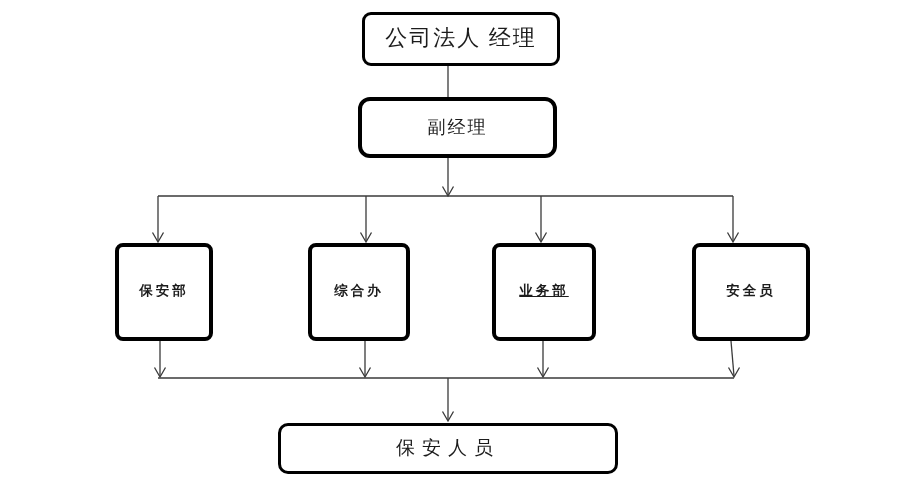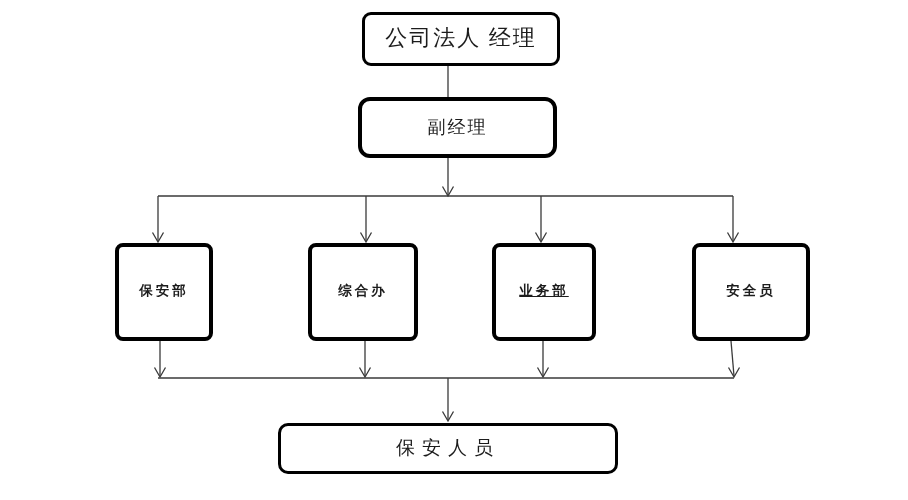--- a/index.html
+++ b/index.html
@@ -49,21 +49,21 @@
   }
   .node-dept {
     top: 243px; height: 98px;
     border-radius: 8px;
     border-width: 4px;
     font-size: 13.5px;
     font-weight: bold;
     letter-spacing: 3px;
   }
   .node-dept1 { left: 115px; width: 98px; }
-  .node-dept2 { left: 308px; width: 110px; }
+  .node-dept2 { left: 308px; width: 102px; }
   .node-dept3 { left: 492px; width: 104px; text-decoration: underline; }
   .node-dept4 { left: 692px; width: 118px; }
   .node-staff {
     left: 278px; top: 423px; width: 340px; height: 51px;
     border-radius: 10px;
     border-width: 3.5px;
     font-size: 19px;
     letter-spacing: 7px;
   }
   .label {

